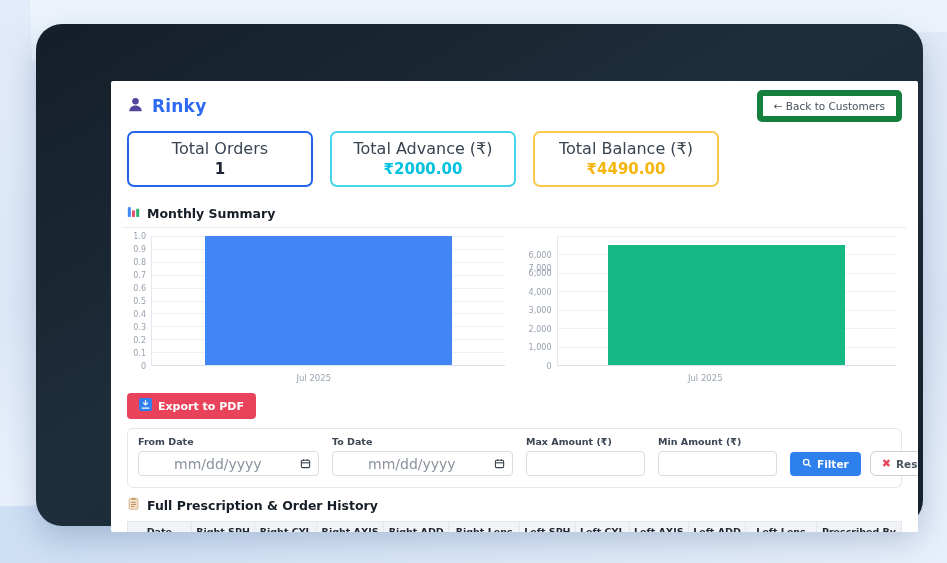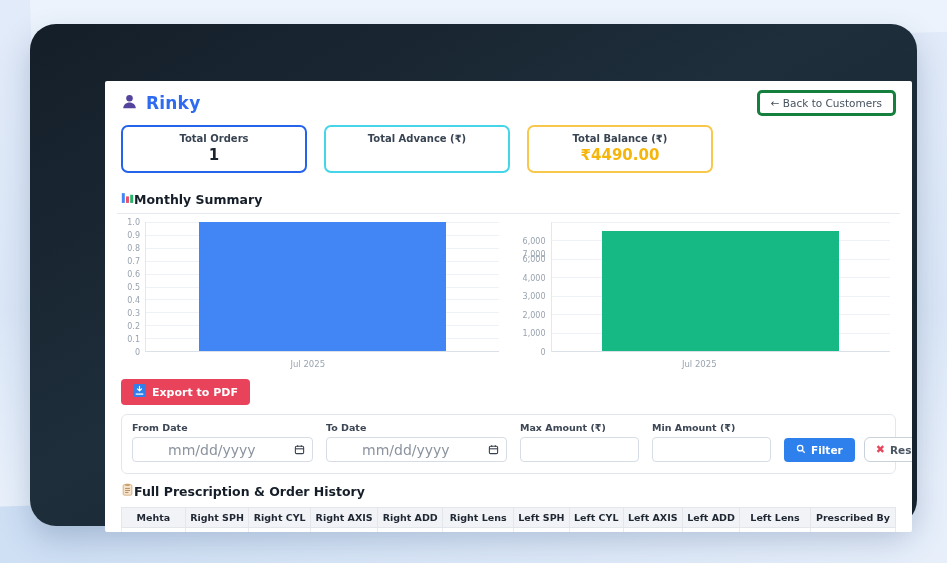--- a/index.html
+++ b/index.html
@@ -6,42 +6,42 @@
   html,body { width:947px; height:563px; overflow:hidden; }
   body {
     font-family:"DejaVu Sans","Liberation Sans",sans-serif;
     background:linear-gradient(180deg,#e2ebf9 0%,#dbe7f7 55%,#edf3fc 100%);
     position:relative;
   }
   .deco-top { position:absolute; top:-60px; left:30px; width:990px; height:105px;
     background:#ecf3fc; transform:rotate(-1.8deg); }
   .deco-bottom { position:absolute; bottom:-25px; left:-50px; width:1060px; height:95px;
     background:linear-gradient(90deg,#cddff4,#e9f0fb); transform:rotate(-1.6deg); }
-  .frame { position:absolute; left:30px; top:24px; width:887px; height:502px;
+  .frame { position:absolute; left:36px; top:24px; width:887px; height:502px;
     border-radius:26px;
     background:linear-gradient(150deg,#141e28 0%,#1e2e3b 45%,#15212c 100%);
     box-shadow:0 14px 30px rgba(40,70,120,.25); }
   .card { position:absolute; left:75px; top:57px; width:807px; height:451px;
     background:#ffffff; border-radius:2px; overflow:hidden; padding:2px 12px; }
 
   
   .topbar { display:flex; align-items:center; justify-content:space-between; padding:7px 4px 6px; }
   .who { display:flex; align-items:center; gap:8px; }
   .customer-name { font-size:17px; font-weight:700; color:#2e6bf0; letter-spacing:.2px; }
-  .back-btn { font-size:10.5px; color:#46525f; background:#fff; border:3px solid #15803d;
+  .back-btn { font-size:10.5px; color:#46525f; background:#fff; border:6px solid #15803d;
     border-radius:5px; padding:4px 11px; cursor:pointer; font-family:inherit; }
 
   
   .stats { display:flex; gap:17px; padding:3px 4px 11px; }
   .stat-card { width:186px; border:2px solid #ccc; border-radius:7px; text-align:center; padding:6px 4px 7px; background:#fff; }
-  .stat-label { font-size:10px; font-weight:700; color:#394452; }
+  .stat-label { font-size:16px; font-weight:400; color:#394452; }
   .stat-value { font-size:15px; font-weight:800; margin-top:2px; color:#1b2430; }
 
   
-  .section-h { display:flex; align-items:center; font-size:12.5px; font-weight:800;
+  .section-h { display:flex; align-items:center; gap:7px; font-size:12.5px; font-weight:800;
     color:#151e28; padding:7px 4px 6px; }
   .section-h.underlined { border-bottom:1px solid #e6eaf0; }
 
   
   .charts { display:flex; padding:5px 0 2px; }
   .chart { width:50%; position:relative; height:152px; }
   .yaxis { position:absolute; top:3px; bottom:19px; left:0; }
   .yaxis span { position:absolute; right:5px; transform:translateY(-50%);
     font-size:8px; color:#98a2ae; white-space:nowrap; }
   .chart-left .yaxis { width:28px; }  .chart-left .plot { left:28px; }
@@ -108,20 +108,21 @@
       <button class="back-btn">← Back to Customers</button>
     </div>
 
     <div class="stats">
       <div class="stat-card" style="border-color: rgb(37, 99, 235);">
         <div class="stat-label">Total Orders</div>
         <div class="stat-value" style="color: rgb(27, 36, 48);">1</div>
       </div>
       <div class="stat-card" style="border-color: rgb(69, 213, 232);">
         <div class="stat-label">Total Advance (₹)</div>
+        <div class="stat-value" style="color: rgb(0, 194, 222);">₹2000.00</div>
       </div>
       <div class="stat-card" style="border-color: rgb(248, 200, 77);">
         <div class="stat-label">Total Balance (₹)</div>
         <div class="stat-value" style="color: rgb(245, 181, 10);">₹4490.00</div>
       </div>
     </div>
 
     <div class="section-h underlined">
       <span>
         <svg width="13" height="13" viewBox="0 0 24 24">
@@ -268,21 +269,21 @@
             <line x1="7.5" y1="13.8" x2="16.5" y2="13.8" stroke="#ad7f4e" stroke-width="1.6"></line>
             <line x1="7.5" y1="17.6" x2="13.5" y2="17.6" stroke="#ad7f4e" stroke-width="1.6"></line>
           </svg>
       </span>
       <span>Full Prescription &amp; Order History</span>
     </div>
 
     <table class="history-table">
       <thead>
           <tr>
-            <th>Mehta</th>
+            <th>Date</th>
             <th>Right SPH</th>
             <th>Right CYL</th>
             <th>Right AXIS</th>
             <th>Right ADD</th>
             <th>Right Lens</th>
             <th>Left SPH</th>
             <th>Left CYL</th>
             <th>Left AXIS</th>
             <th>Left ADD</th>
             <th>Left Lens</th>

